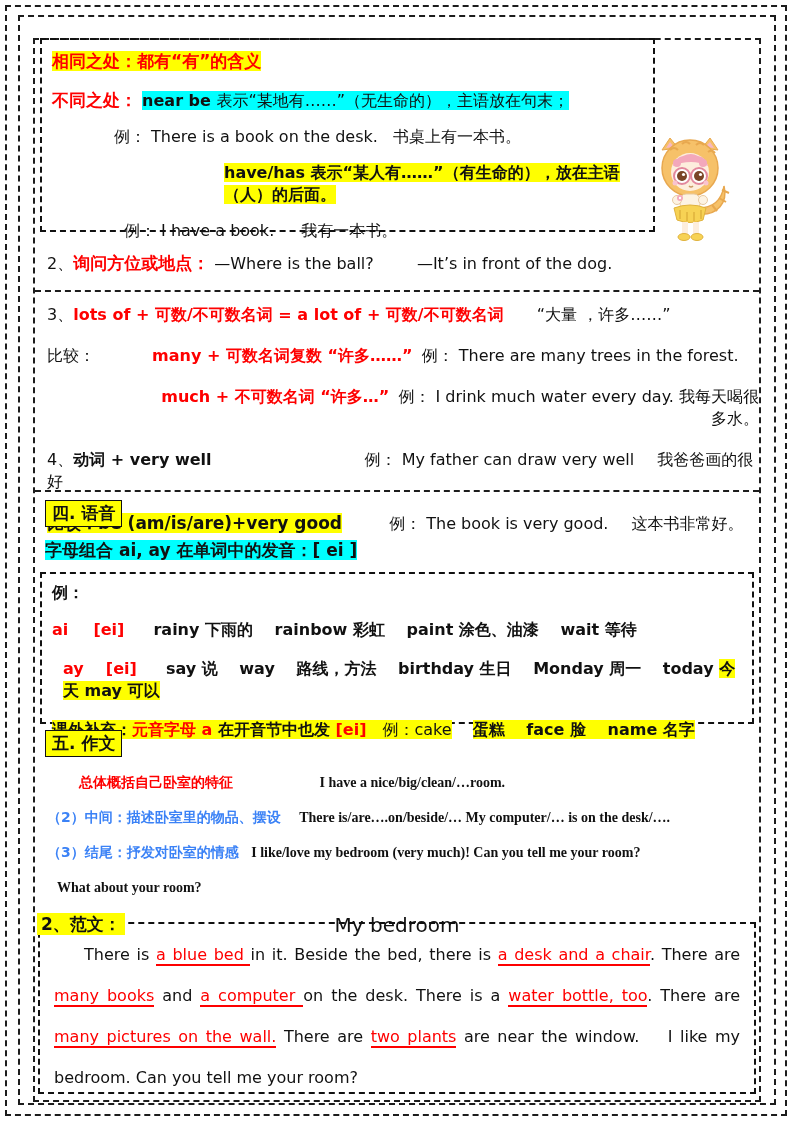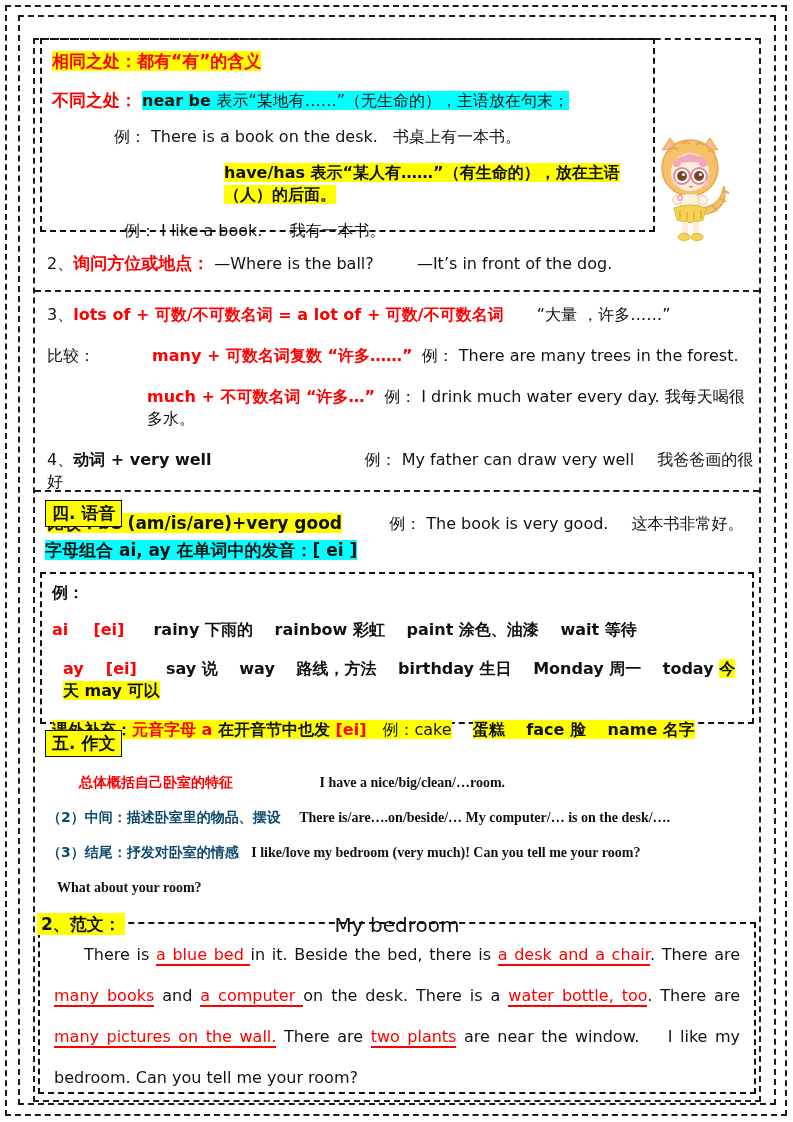--- a/index.html
+++ b/index.html
@@ -11,21 +11,21 @@
   }
   .border-outer { position:absolute; top:5px; left:5px; right:6px; bottom:6px; border:2px dashed #1c1c1c; pointer-events:none; }
   .border-inner { position:absolute; top:15px; left:18px; right:17px; bottom:17px; border:2px dashed #1c1c1c; pointer-events:none; }
   .content {
     position:absolute; left:33px; top:38px; width:728px; height:1064px;
     border:2px dashed #1c1c1c;
   }
   
   .b  { font-weight:700; }
   .red { color:#fe0000; }
-  .green { color:#0c4a6e; font-weight:700; }
+  .green { color:#3b82f6; font-weight:700; }
   .hl-y { background:#ffff00; }
   .hl-c { background:#00ffff; }
   .serif { font-family:"Liberation Serif","DejaVu Serif",serif; font-weight:700; }
   .u-red { color:#fe0000; border-bottom:2px solid #fe0000; }
   .zh { font-weight:700; }
   
   .boxA {
     width:615px; height:194px; margin:-2px 0 0 5px;
     border:2px dashed #111; padding:10px 12px 8px 10px;
   }
@@ -71,21 +71,21 @@
       <div class="line mt14" style="padding-left:62px;">
         <span>例：</span>
         <span>There is a book on the desk.</span>
         <span style="margin-left:10px;margin-top:20px;">书桌上有一本书。</span>
       </div>
       <div class="line mt14" style="padding-left:172px;">
         <span class="hl-y"><span class="b">have/has </span><span class="zh">表示“某人有……”（有生命的），放在主语（人）的后面。</span></span>
       </div>
       <div class="line mt14" style="padding-left:72px;">
         <span>例：</span>
-        <span>I like a book.</span>
+        <span>I have a book.</span>
         <span style="margin-left:22px;">我有一本书。</span>
       </div>
     </div>
 
     <div class="rowB">
       <span>2、</span><span class="red b fs17">询问方位或地点：</span>
       <span>—Where is the ball?</span>
       <span style="margin-left:38px;">—It’s in front of the dog.</span>
     </div>
 
@@ -93,21 +93,21 @@
       <div class="line">
         <span>3、</span><span class="red b">lots of + 可数/不可数名词 = a lot of + 可数/不可数名词</span>
         <span style="margin-left:28px;">“大量 ，许多……”</span>
       </div>
       <div class="line" style="margin-top:19px;">
         <span>比较：</span>
         <span class="red b" style="margin-left:52px;">many + 可数名词复数 “许多……”</span>
         <span style="margin-left:4px;">例：</span>
         <span>There are many trees in the forest.</span>
       </div>
-      <div class="line" style="margin-top:19px; padding-left:100px;">
+      <div class="line" style="margin-top:19px; padding-left:100px;text-align:right;">
         <span class="red b">much + 不可数名词 “许多…”</span>
         <span style="margin-left:4px;">例：</span>
         <span>I drink much water every day.</span>
         <span>我每天喝很多水。</span>
       </div>
       <div class="line" style="margin-top:19px;">
         <span>4、</span><span class="b">动词 + very well</span>
         <span style="margin-left:148px;">例：</span>
         <span>My father can draw very well</span>
         <span style="margin-left:18px;">我爸爸画的很好</span>

